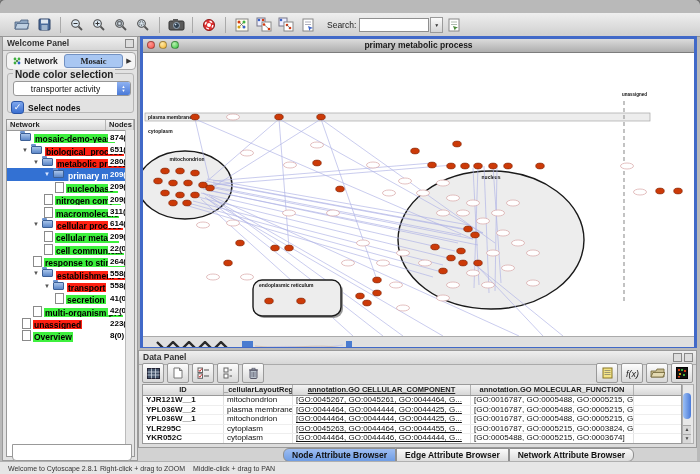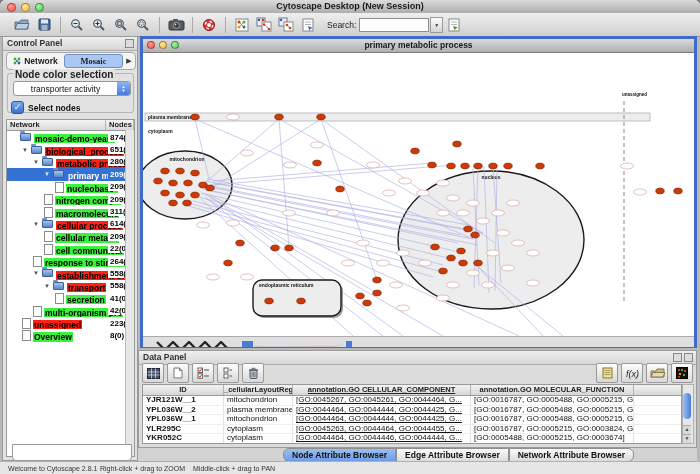--- a/index.html
+++ b/index.html
@@ -114,28 +114,20 @@
   #cp-bottom-box{position:absolute;left:12px;top:444px;width:118px;height:15px;background:#fff;border:1px solid #999;border-radius:0 0 4px 4px;}
   #statusbar{position:absolute;left:0;top:461px;width:700px;height:13px;background:#e6e6e6;border-top:1px solid #b0b0b0;}
   #statusbar span{position:absolute;top:3px;font-size:7px;color:#333;}
   svg text{font-family:"Liberation Sans",sans-serif;}
 </style>
 </head>
 <body>
 
 <div id="app">
 
-  <div id="titlebar">
-    <div class="lights">
-      <div class="light l-red"></div>
-      <div class="light l-yellow"></div>
-      <div class="light l-green"></div>
-    </div>
-    <div class="title">Cytoscape Desktop (New Session)</div>
-  </div>
 
   <div id="toolbar">
     <div class="tbtn" style="margin-left:12px">
       <svg width="16" height="13">
         <path d="M1 4 L6 4 L7 2 L14 2 L14 11 L1 11 Z" fill="#8ea6c2" stroke="#49617f" stroke-width="0.8"></path>
         <path d="M3 5.5 L15 5.5 L13 11 L1 11 Z" fill="#bfd0e2" stroke="#49617f" stroke-width="0.8"></path>
       </svg>
     </div>
     <div class="tbtn">
       <svg width="13" height="13">
@@ -243,21 +235,21 @@
         <rect x="1" y="1" width="10" height="12" fill="#fff" stroke="#888"></rect>
         <line x1="3" y1="4" x2="9" y2="4" stroke="#9a9" stroke-width="0.8"></line>
         <line x1="3" y1="6.5" x2="9" y2="6.5" stroke="#9a9" stroke-width="0.8"></line>
         <path d="M5 8 L10 9.5 L7.8 10.4 L6.8 12.6 Z" fill="#4a8a3a"></path>
       </svg>
     </div>
   </div>
 
   <div id="control-panel">
     <div class="panel-title">
-      <span>Control Panel</span>
+      <span>Welcome Panel</span>
       <span class="wicons">
           <span class="wicon"></span>
         </span>
     </div>
     <div id="cp-tabs">
       <div class="cp-tab">
         <svg width="8" height="8">
           <line x1="2" y1="2" x2="6" y2="6" stroke="#2a7a2a" stroke-width="0.8"></line>
           <line x1="6" y1="2" x2="2" y2="6" stroke="#2a7a2a" stroke-width="0.8"></line>
           <circle cx="2" cy="2" r="1.4" fill="#3fae3f"></circle>

